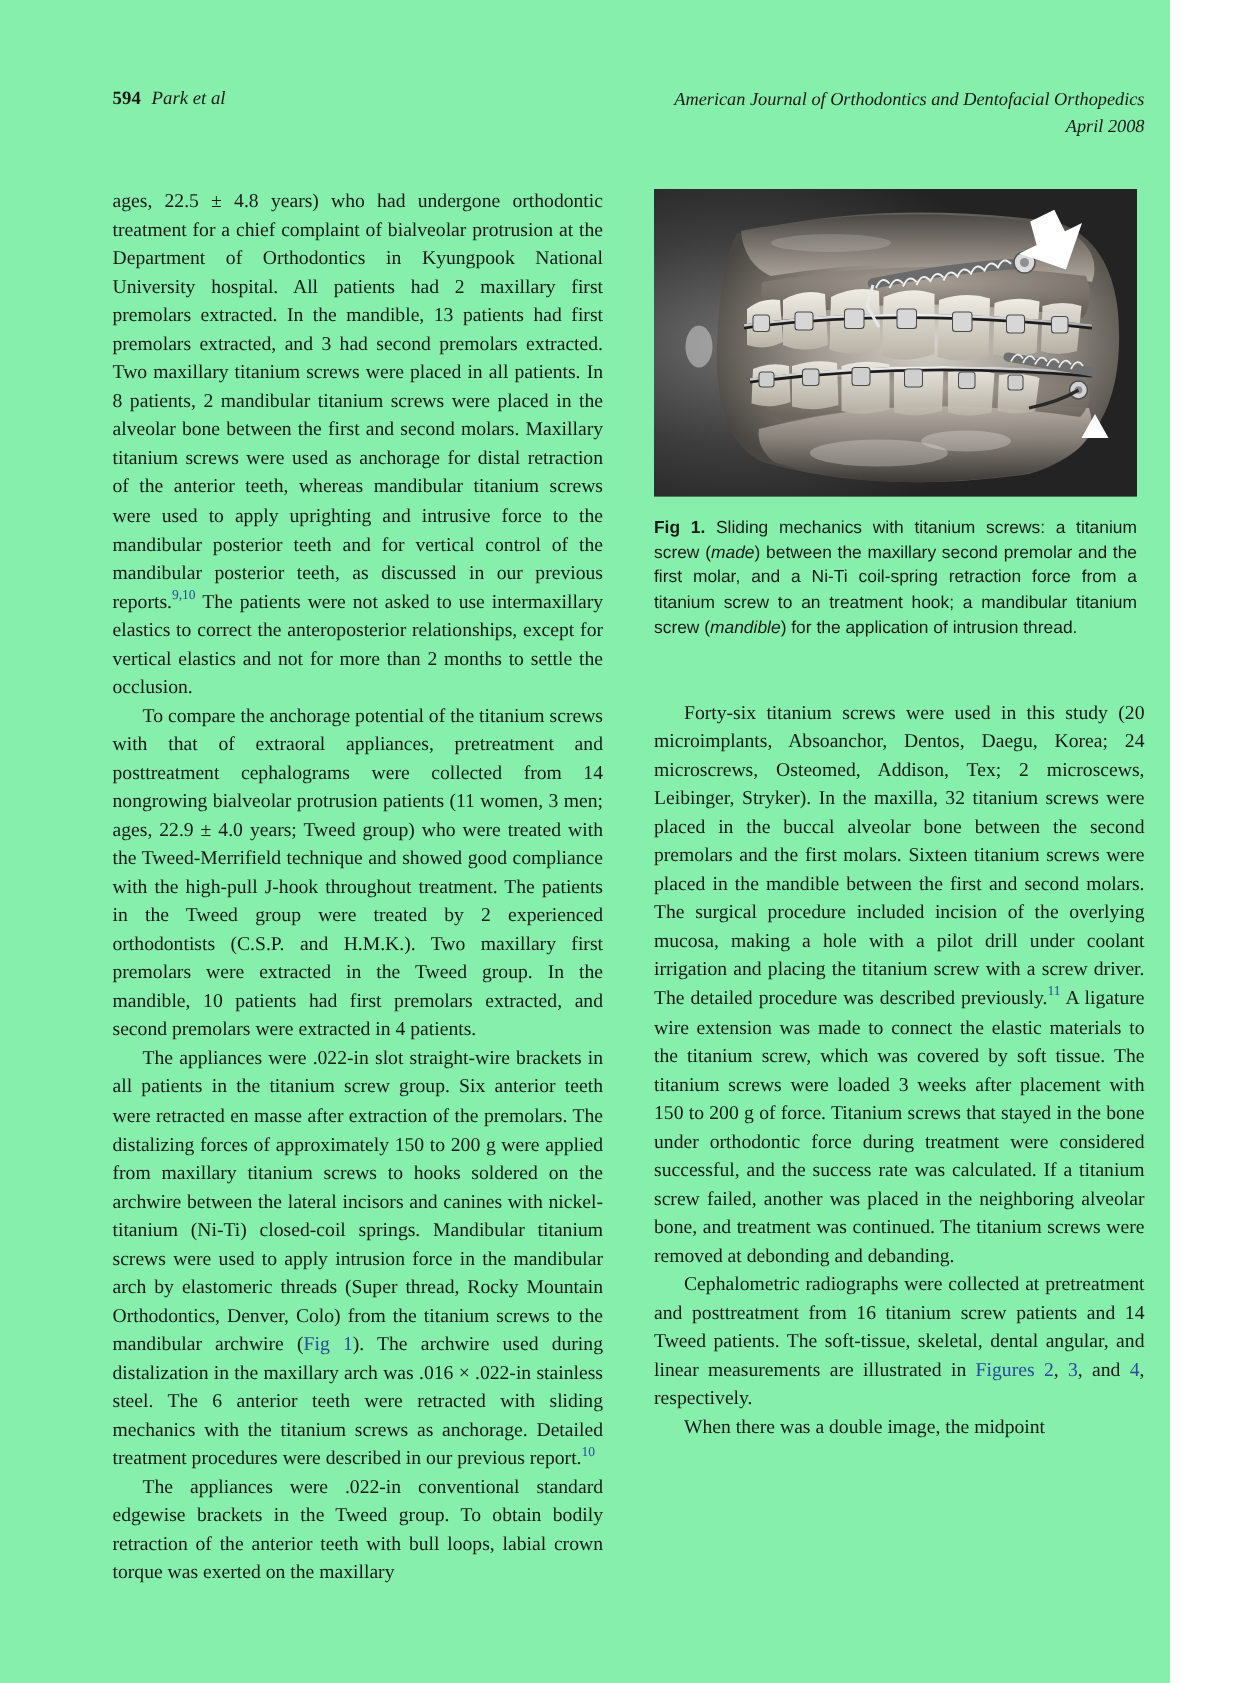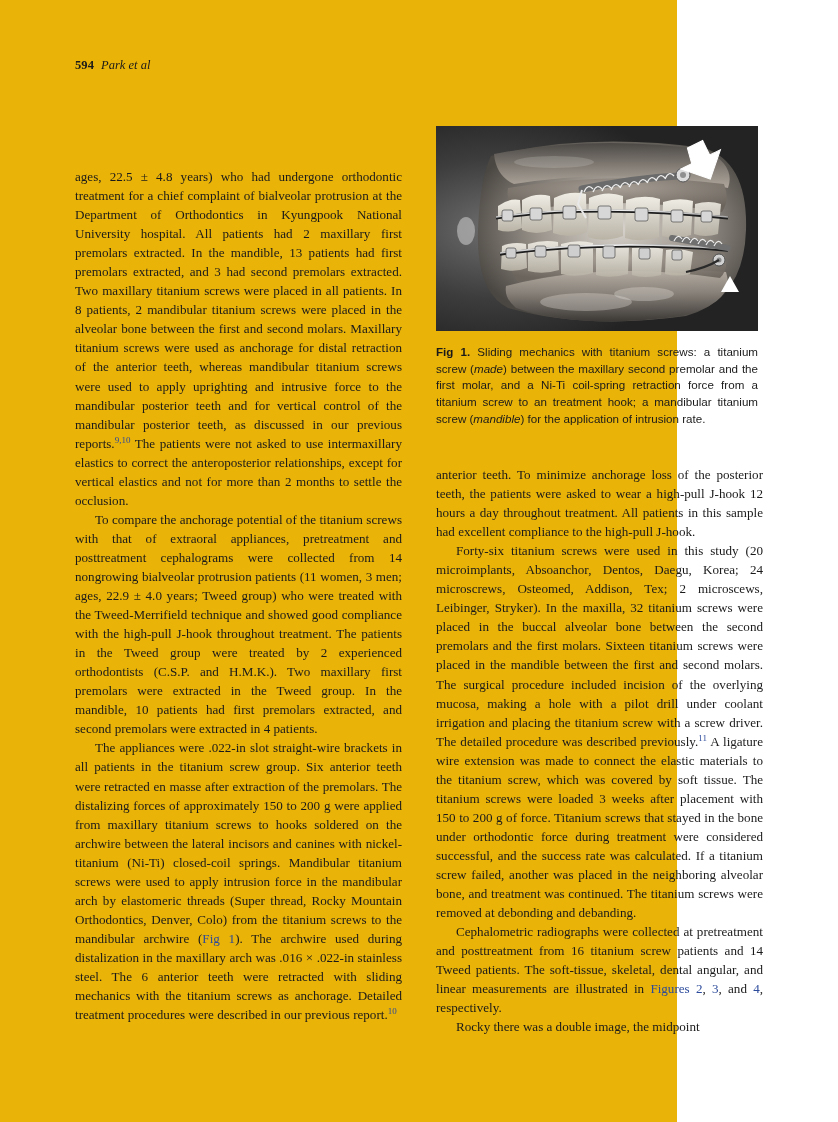--- a/index.html
+++ b/index.html
@@ -12,23 +12,23 @@
     height: 1122px;
     font-family: "Liberation Serif", serif;
     color: #1a1a1a;
     overflow: hidden;
     position: relative;
   }
 
   .page {
     position: absolute;
     left: 0; top: 0;
-    width: 677px;
+    width: 780px;
     height: 1122px;
-    background: #eab308;
+    background: #86efac;
   }
 
   
   .running-head {
     position: absolute;
     left: 75px;
     top: 58px;
     width: 688px;
     display: flex;
     justify-content: space-between;
@@ -60,21 +60,21 @@
   .col {
     position: absolute;
     top: 124px;
     width: 327px;
     font-size: 13.1px;
     line-height: 1.455;
     text-align: justify;
     text-justify: inter-word;
     hyphens: manual;
   }
-  .col-left  { left: 75px; margin-top: 43px;  }
+  .col-left  { left: 75px;  }
   .col-right { left: 436px; top: 465px; }
 
   .col p {
     margin: 0;
     text-indent: 20px;
   }
   .col p.noindent { text-indent: 0; }
 
   sup.ref {
     font-size: 9px;
@@ -119,20 +119,24 @@
   .figure-caption i { font-style: italic; }
 </style>
 </head>
 <body>
 
 <div class="page">
 
   <div class="running-head">
     <div class="rh-left">
       <span class="rh-pageno">594</span><span class="rh-authors">Park et al</span>
+    </div>
+    <div class="rh-right">
+      <div>American Journal of Orthodontics and Dentofacial Orthopedics</div>
+      <div>April 2008</div>
     </div>
   </div>
 
   <div class="figure-block">
     <div class="figure-photo">
       <svg width="322" height="205" viewBox="0 0 322 205" xmlns="http://www.w3.org/2000/svg" role="img" aria-label="intraoral photograph">
         <defs>
           <radialGradient id="cheekL" cx="18%" cy="50%" r="62%">
             <stop offset="0%" stop-color="#6e6e6e"></stop>
             <stop offset="55%" stop-color="#3d3d3d"></stop>
@@ -280,30 +284,30 @@
 
         <g>
           <path d="M285 166 L294 150 L303 166 Z" fill="#ffffff"></path>
         </g>
 
         <rect x="0" y="0" width="322" height="205" fill="none"></rect>
       </svg>
     </div>
 
     <div class="figure-caption">
-      <span class="fig-label">Fig 1.</span><span> Sliding mechanics with titanium screws: a titanium screw (</span><i>made</i><span>) between the maxillary second premolar and the first molar, and a Ni-Ti coil-spring retraction force from a titanium screw to an treatment hook; a mandibular titanium screw (</span><i>mandible</i><span>) for the application of intrusion rate.</span>
+      <span class="fig-label">Fig 1.</span><span> Sliding mechanics with titanium screws: a titanium screw (</span><i>made</i><span>) between the maxillary second premolar and the first molar, and a Ni-Ti coil-spring retraction force from a titanium screw to an treatment hook; a mandibular titanium screw (</span><i>mandible</i><span>) for the application of intrusion thread.</span>
     </div>
   </div>
 
   <div class="col col-left" id="col-left">
       <p class="noindent"><span>ages, 22.5 ± 4.8 years) who had undergone orthodontic treatment for a chief complaint of bialveolar protrusion at the Department of Orthodontics in Kyungpook National University hospital. All patients had 2 maxillary first premolars extracted. In the mandible, 13 patients had first premolars extracted, and 3 had second premolars extracted. Two maxillary titanium screws were placed in all patients. In 8 patients, 2 mandibular titanium screws were placed in the alveolar bone between the first and second molars. Maxillary titanium screws were used as anchorage for distal retraction of the anterior teeth, whereas mandibular titanium screws were used to apply uprighting and intrusive force to the mandibular posterior teeth and for vertical control of the mandibular posterior teeth, as discussed in our previous reports.</span><sup class="ref">9,10</sup><span> The patients were not asked to use intermaxillary elastics to correct the anteroposterior relationships, except for vertical elastics and not for more than 2 months to settle the occlusion.</span></p>
       <p><span>To compare the anchorage potential of the titanium screws with that of extraoral appliances, pretreatment and posttreatment cephalograms were collected from 14 nongrowing bialveolar protrusion patients (11 women, 3 men; ages, 22.9 ± 4.0 years; Tweed group) who were treated with the Tweed-Merrifield technique and showed good compliance with the high-pull J-hook throughout treatment. The patients in the Tweed group were treated by 2 experienced orthodontists (C.S.P. and H.M.K.). Two maxillary first premolars were extracted in the Tweed group. In the mandible, 10 patients had first premolars extracted, and second premolars were extracted in 4 patients.</span></p>
       <p><span>The appliances were .022-in slot straight-wire brackets in all patients in the titanium screw group. Six anterior teeth were retracted en masse after extraction of the premolars. The distalizing forces of approximately 150 to 200 g were applied from maxillary titanium screws to hooks soldered on the archwire between the lateral incisors and canines with nickel-titanium (Ni-Ti) closed-coil springs. Mandibular titanium screws were used to apply intrusion force in the mandibular arch by elastomeric threads (Super thread, Rocky Mountain Orthodontics, Denver, Colo) from the titanium screws to the mandibular archwire (</span><a class="xref" href="#">Fig 1</a><span>). The archwire used during distalization in the maxillary arch was .016 × .022-in stainless steel. The 6 anterior teeth were retracted with sliding mechanics with the titanium screws as anchorage. Detailed treatment procedures were described in our previous report.</span><sup class="ref">10</sup></p>
+      <p><span>The appliances were .022-in conventional standard edgewise brackets in the Tweed group. To obtain bodily retraction of the anterior teeth with bull loops, labial crown torque was exerted on the maxillary</span></p>
     </div>
 
   <div class="col col-right" id="col-right">
-      <p class="noindent"><span>anterior teeth. To minimize anchorage loss of the posterior teeth, the patients were asked to wear a high-pull J-hook 12 hours a day throughout treatment. All patients in this sample had excellent compliance to the high-pull J-hook.</span></p>
       <p><span>Forty-six titanium screws were used in this study (20 microimplants, Absoanchor, Dentos, Daegu, Korea; 24 microscrews, Osteomed, Addison, Tex; 2 microscews, Leibinger, Stryker). In the maxilla, 32 titanium screws were placed in the buccal alveolar bone between the second premolars and the first molars. Sixteen titanium screws were placed in the mandible between the first and second molars. The surgical procedure included incision of the overlying mucosa, making a hole with a pilot drill under coolant irrigation and placing the titanium screw with a screw driver. The detailed procedure was described previously.</span><sup class="ref">11</sup><span> A ligature wire extension was made to connect the elastic materials to the titanium screw, which was covered by soft tissue. The titanium screws were loaded 3 weeks after placement with 150 to 200 g of force. Titanium screws that stayed in the bone under orthodontic force during treatment were considered successful, and the success rate was calculated. If a titanium screw failed, another was placed in the neighboring alveolar bone, and treatment was continued. The titanium screws were removed at debonding and debanding.</span></p>
       <p><span>Cephalometric radiographs were collected at pretreatment and posttreatment from 16 titanium screw patients and 14 Tweed patients. The soft-tissue, skeletal, dental angular, and linear measurements are illustrated in </span><a class="xref" href="#">Figures 2</a><span>, </span><a class="xref" href="#">3</a><span>, and </span><a class="xref" href="#">4</a><span>, respectively.</span></p>
-      <p><span>Rocky there was a double image, the midpoint</span></p>
+      <p><span>When there was a double image, the midpoint</span></p>
     </div>
 
 </div>
 
 </body></html>

